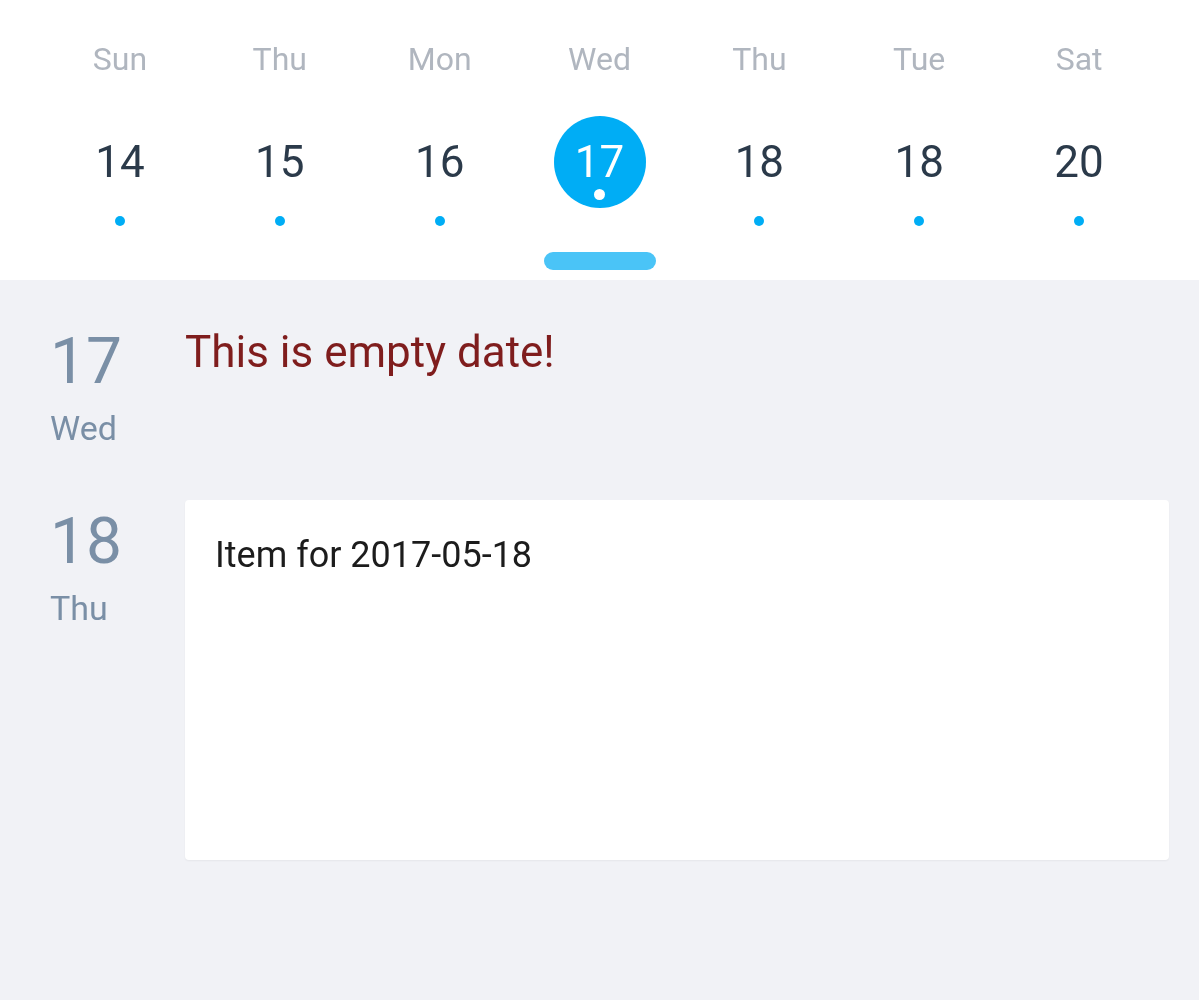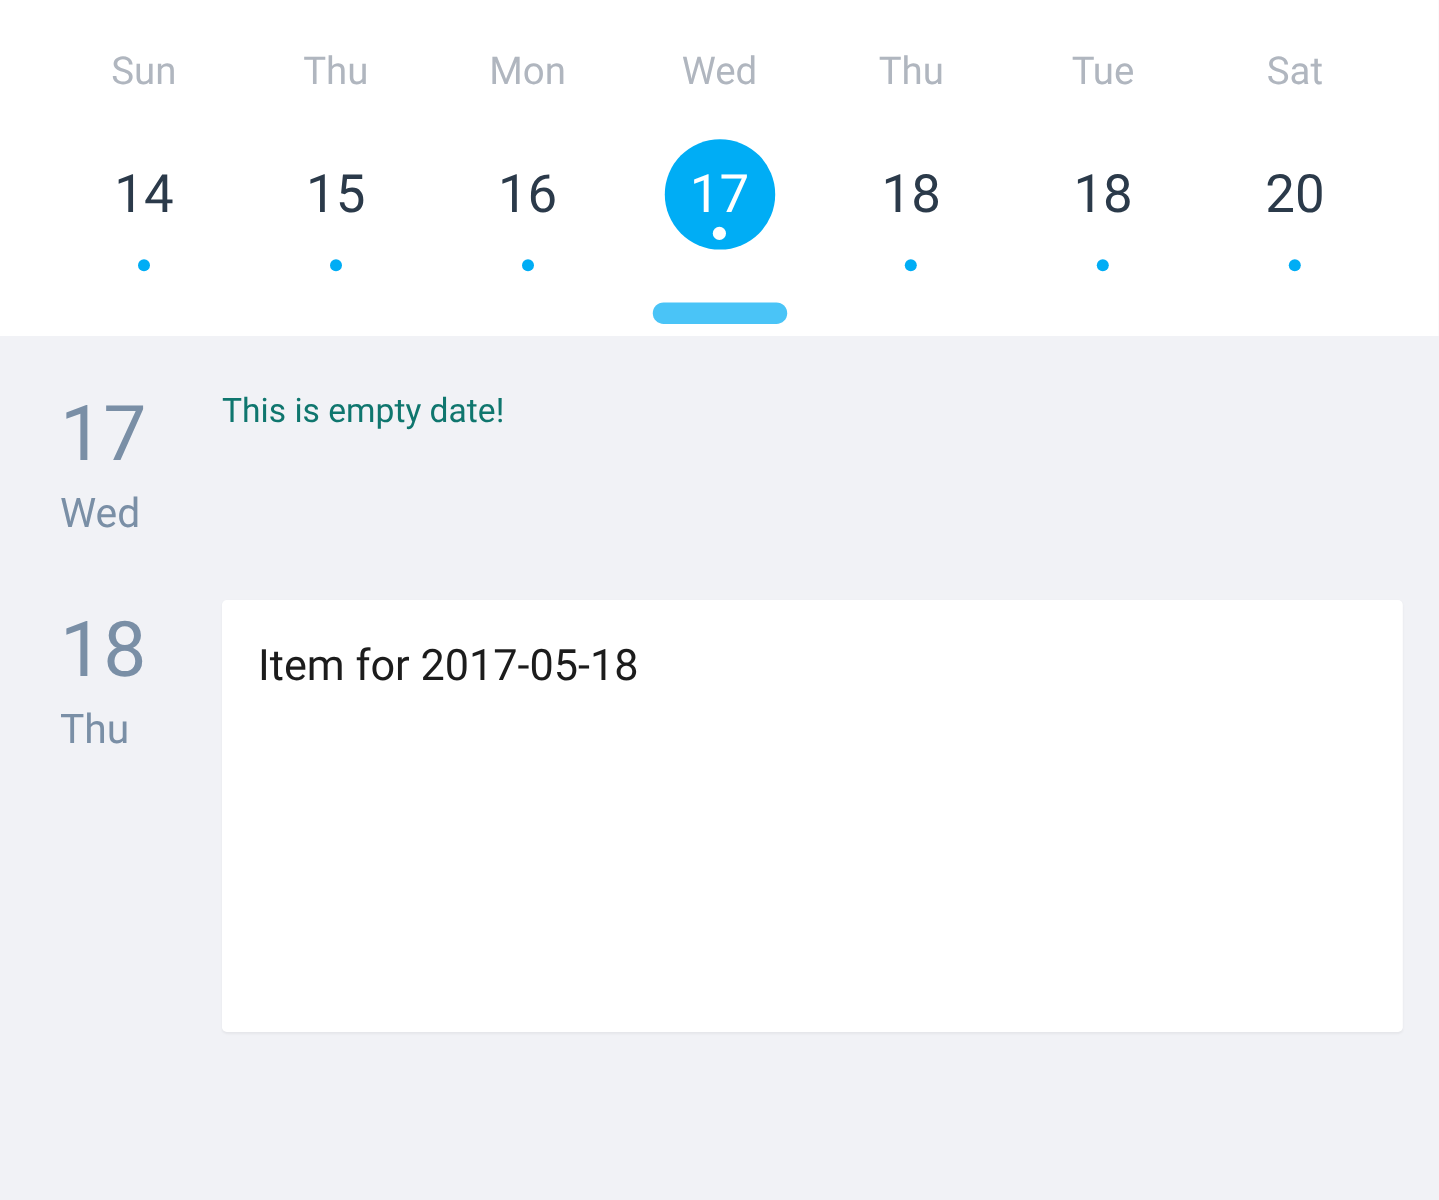--- a/index.html
+++ b/index.html
@@ -104,22 +104,22 @@
   }
   .agenda-date .wd {
     font-size: 34px;
     color: #7a8fa6;
     margin-top: 14px;
   }
   .agenda-content {
     flex: 1;
   }
   .empty-text {
-    font-size: 28px;
-    color: #0f766e;
+    font-size: 44px;
+    color: #7f1d1d;
     padding-top: 6px;
   }
   .item-card {
     background: #ffffff;
     border-radius: 4px;
     min-height: 360px;
     padding: 34px 30px;
     box-shadow: 0 1px 2px rgba(0,0,0,0.05);
   }
   .item-card .title {

